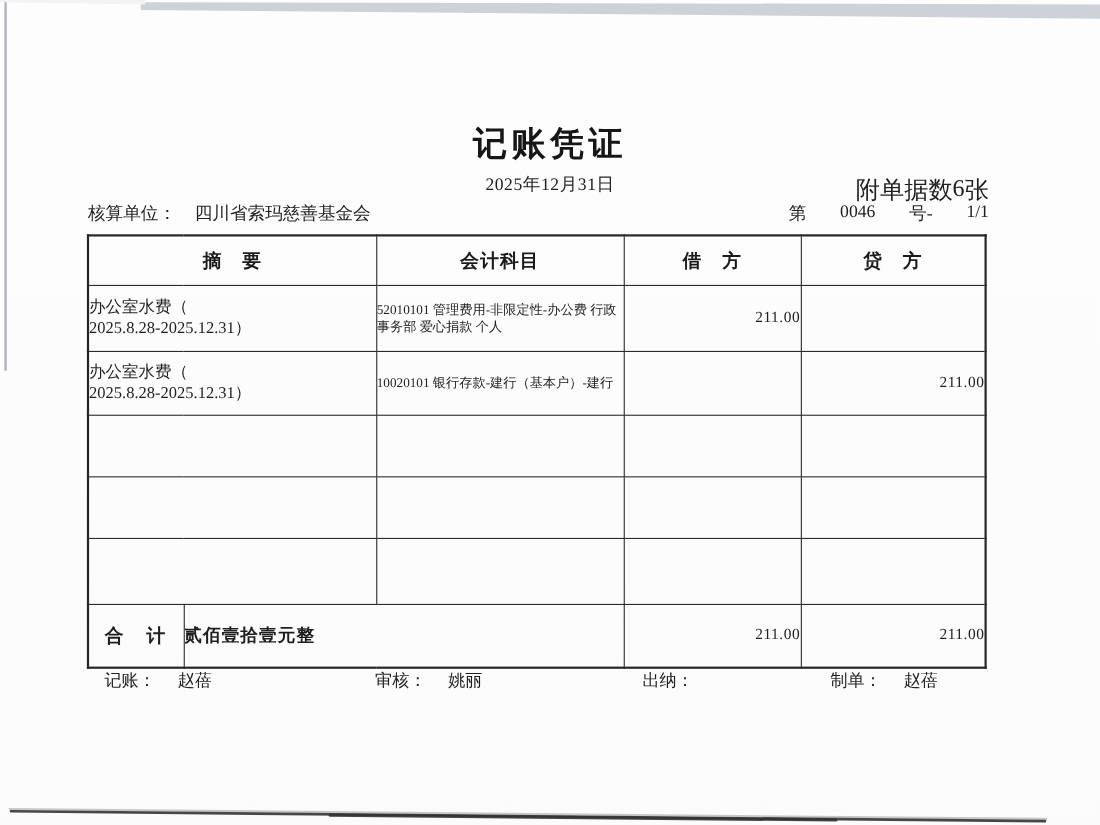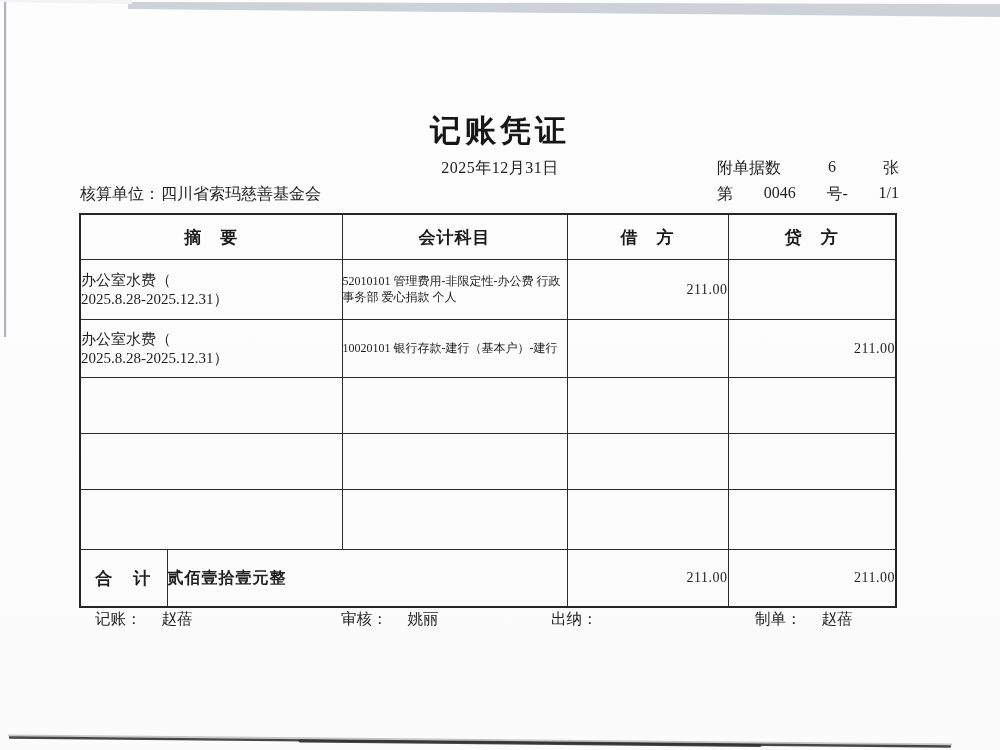--- a/index.html
+++ b/index.html
@@ -51,39 +51,39 @@
     text-align: center;
     font-size: 16px;
     letter-spacing: 0.5px;
   }
   .attach-line {
     position: absolute;
     left: 717px;
     top: 158px;
     width: 182px;
     display: flex;
-    justify-content: space-between;
-    font-size: 16px;
+    justify-content: flex-end;
+    font-size: 22px;
   }
   .number-line {
     position: absolute;
     left: 717px;
     top: 184px;
     width: 182px;
     display: flex;
     justify-content: space-between;
     font-size: 16px;
   }
   .unit-line {
     position: absolute;
     left: 80px;
     top: 184px;
     font-size: 16px;
   }
-  .unit-line .unit-name { margin-left: 1px; }
+  .unit-line .unit-name { margin-left: 17px; }
 
   table.voucher {
     position: absolute;
     left: 79px;
     top: 213px;
     width: 816px;
     border-collapse: collapse;
     table-layout: fixed;
     background: transparent;
   }
@@ -146,21 +146,21 @@
     position: absolute;
     top: 609px;
     left: 0;
     width: 1000px;
     height: 24px;
     font-size: 15.5px;
   }
   .sig-item { position: absolute; top: 0; white-space: nowrap; }
   .sig-item.bookkeeper { left: 95px; }
   .sig-item.reviewer   { left: 341px; }
-  .sig-item.cashier    { left: 551px; font-family: Liberation Serif, serif; }
+  .sig-item.cashier    { left: 584px; font-family: Liberation Serif, serif; }
   .sig-item.preparer   { left: 755px; }
   .sig-item .sig-name { margin-left: 20px; }
 </style>
 </head>
 <body>
 
 <div class="scan-canvas">
 
   <div class="sheet">
 

